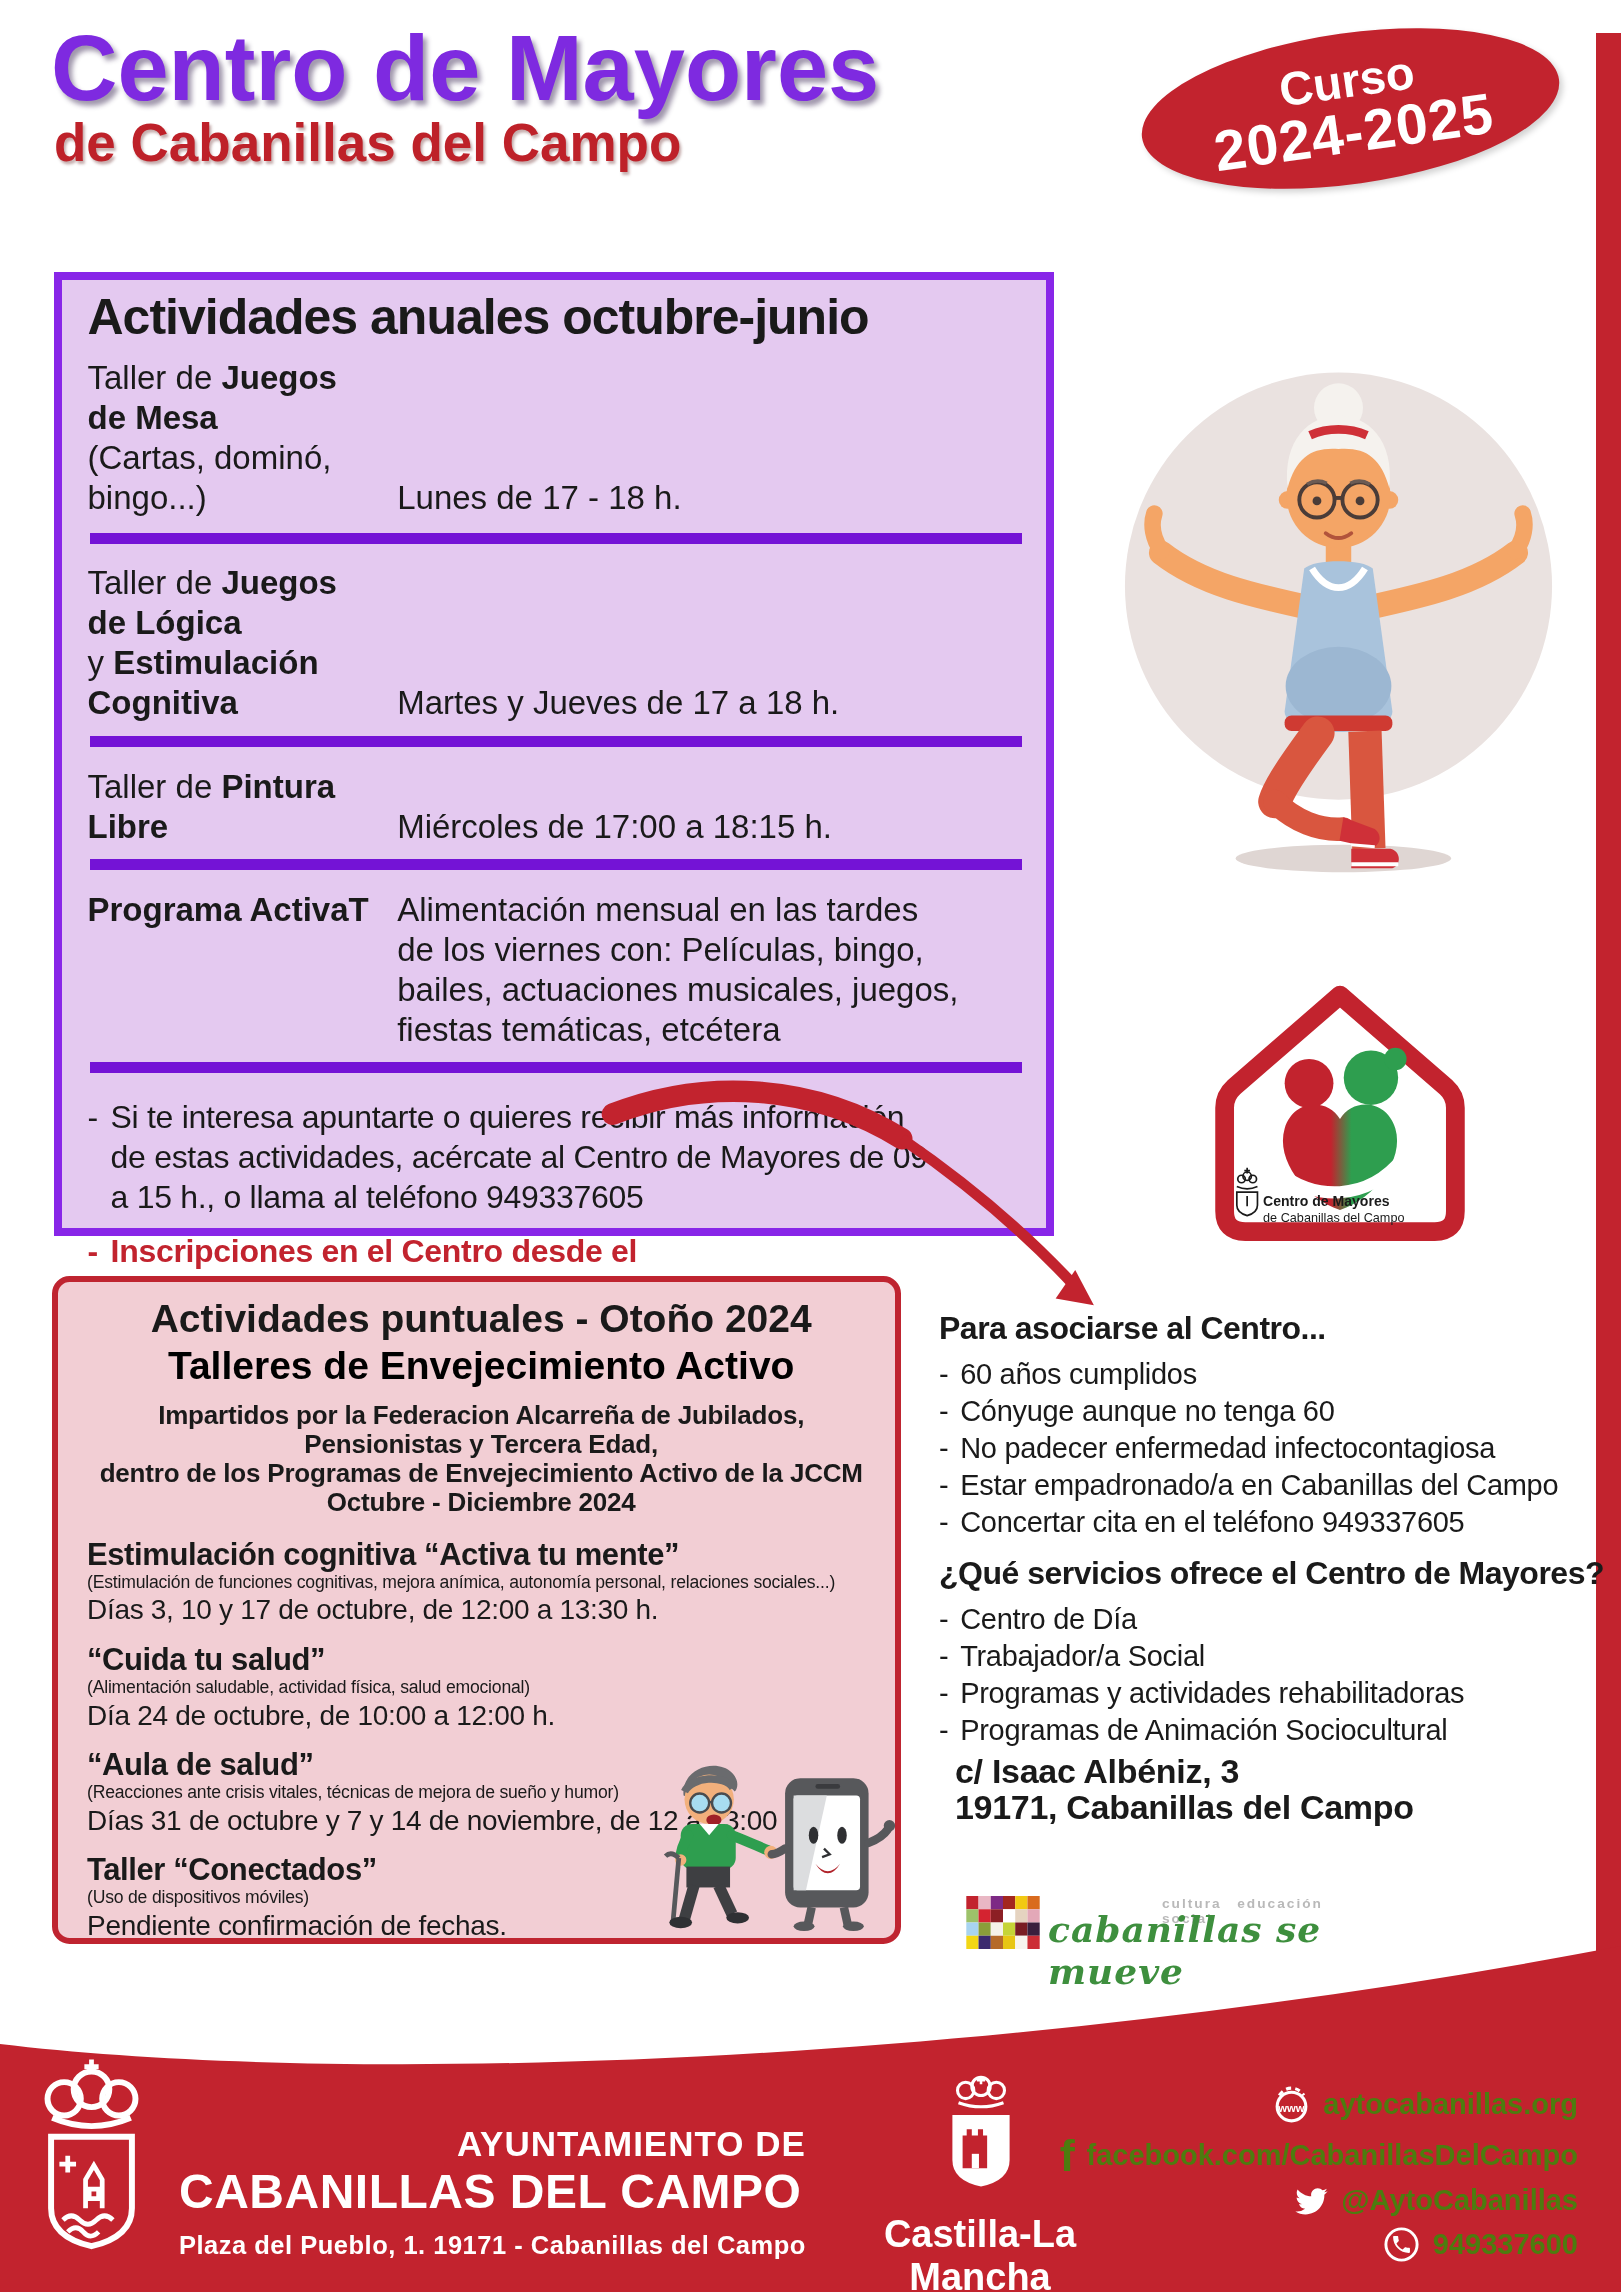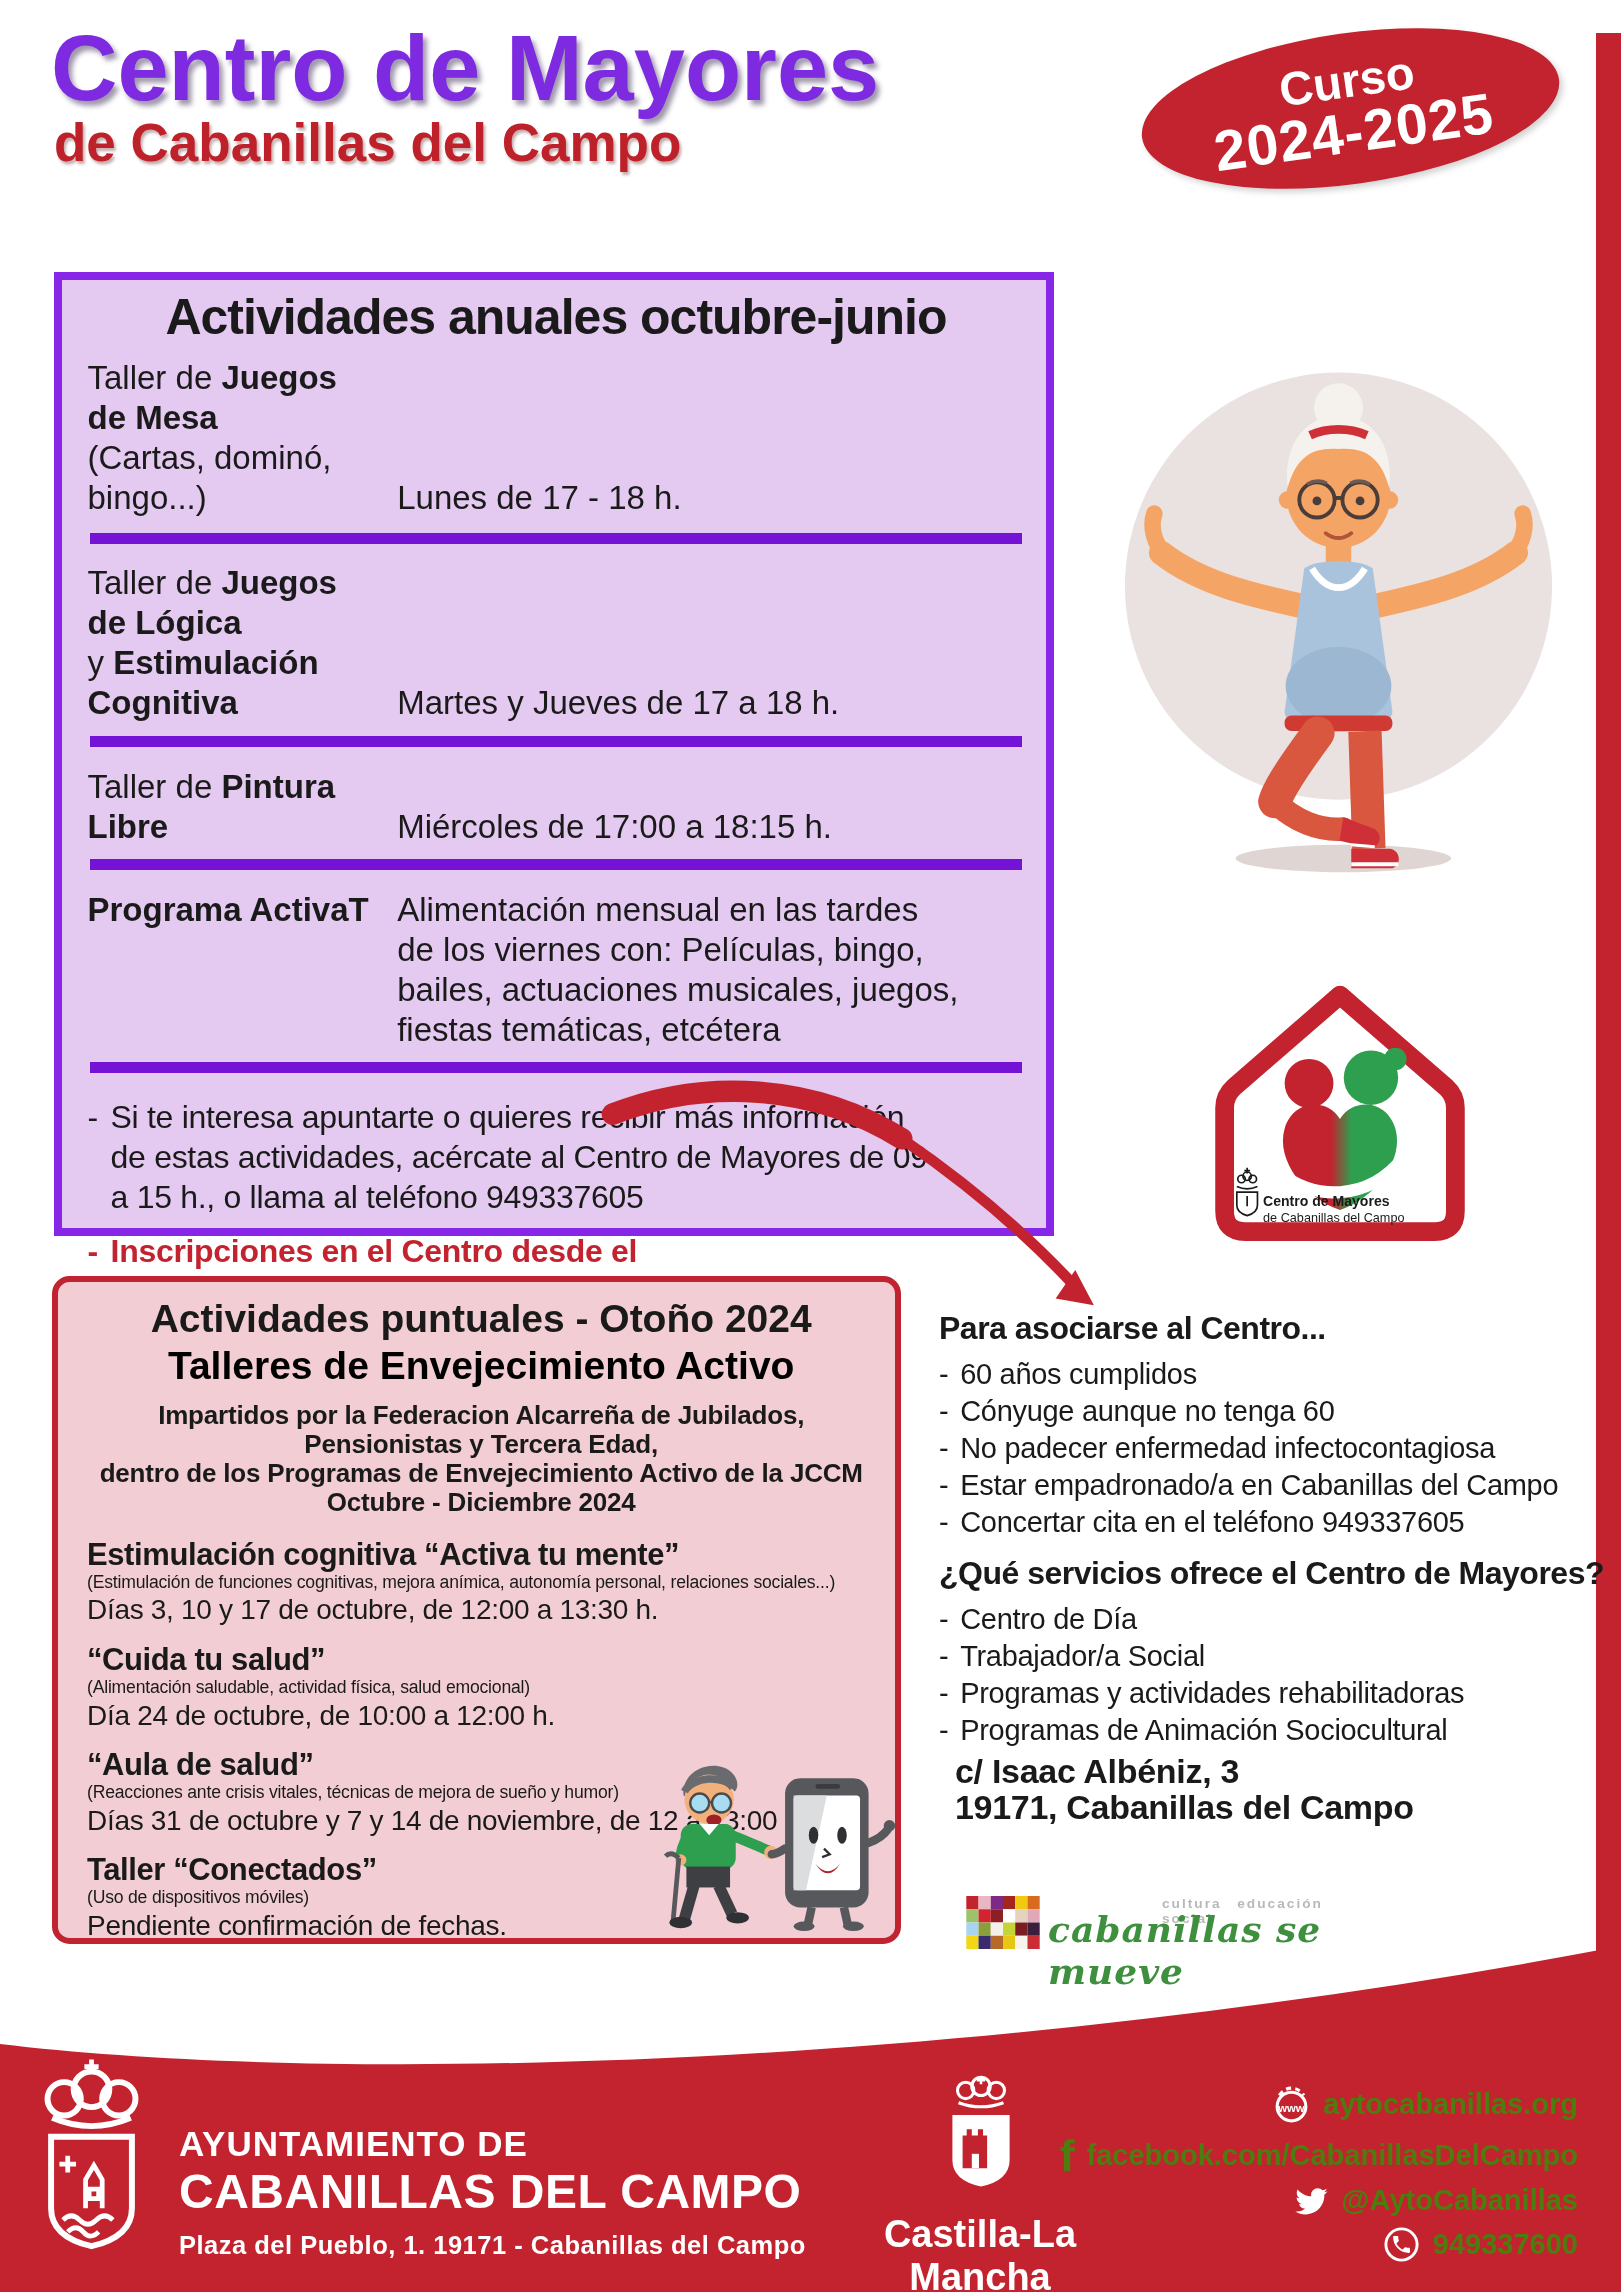--- a/index.html
+++ b/index.html
@@ -26,21 +26,21 @@
   .badge .b1 { font-size:47px; line-height:1.0; }
   .badge .b2 { font-size:57px; line-height:1.0; letter-spacing:1px; }
   .right-bar { position:absolute; left:1596px; top:33px; width:25.5px; height:2000px; background:#C2232E; }
 
   
   .abox {
     position:absolute; left:54px; top:272px; width:1000px; height:964px;
     box-sizing:border-box; background:#E4C9F0; border:8.8px solid #8826E8;
     padding:7.8px 21.6px 0 25.5px;
   }
-  .abox-title { font-size:50px; font-weight:bold; letter-spacing:-1px; line-height:1.02; margin:3.9px 0 0 0;text-align:center; }
+  .abox-title { font-size:50px; font-weight:bold; letter-spacing:-1px; line-height:1.02; margin:3.9px 0 0 0; }
   .srow { display:grid; grid-template-columns:294px 1fr; column-gap:15.7px; font-size:33px; line-height:40px; }
   .srow.first { margin-top:15.7px; }
   .srow .act b { font-weight:bold; }
   .srow .time { align-self:end; }
   .srow .time-top { align-self:start; }
   .adiv { height:10.8px; background:#7413D6; margin:12.7px 2px 19.6px 2px; }
   .adiv.d1 { margin-top:14.7px; }
   .notes { margin-top:23.5px; }
   .note { display:flex; gap:12.7px; font-size:32px; line-height:40px; margin-bottom:13.7px; letter-spacing:-0.3px; }
   .note .dash { flex:0 0 auto; }
@@ -76,21 +76,21 @@
   
   .yoga   { position:absolute; left:1108px; top:351px; width:461px; height:529px; }
   .houselogo { position:absolute; left:1204px; top:978px; width:272px; height:282px; }
   .arrow  { position:absolute; left:588px; top:1070px; width:549px; height:255px; }
   .phoneman { position:absolute; left:625px; top:1729px; width:286px; height:204px; }
 
   
   .footer-curve { position:absolute; left:0; top:1946px; width:1621px; height:347px; }
   .arms { position:absolute; left:19.6px; top:2056px; width:143px; height:208px; }
   .org { position:absolute; left:179px; top:2123px; color:#fff; }
-  .org .o1 { font-size:35px; font-weight:bold; line-height:41px; letter-spacing:1px; }
+  .org .o1 { font-size:35px; font-weight:bold; line-height:41px; letter-spacing:1px;text-align:right; }
   .org .o2 { font-size:48px; font-weight:bold; line-height:55px; letter-spacing:0.5px; }
   .org .o3 { font-size:25.5px; font-weight:bold; line-height:29px; margin-top:11.8px; letter-spacing:0.5px; }
   .clm-logo { position:absolute; left:934px; top:2074px; width:94px; height:129px; }
   .clm-text { position:absolute; left:833px; top:2213px; width:294px; text-align:center; color:#fff; font-size:38px; font-weight:bold; }
   .social-row { position:absolute; right:43px; display:flex; align-items:center; gap:11.8px; color:#4d7c0f; font-weight:bold; font-size:29px; white-space:nowrap; }
   .social-row .fb-glyph { font-size:45px; font-weight:bold; line-height:29px; }
   .sr1 { top:2084px; } .sr2 { top:2139px; } .sr3 { top:2182px; } .sr4 { top:2225px; }
 </style>
 </head>
 <body>

